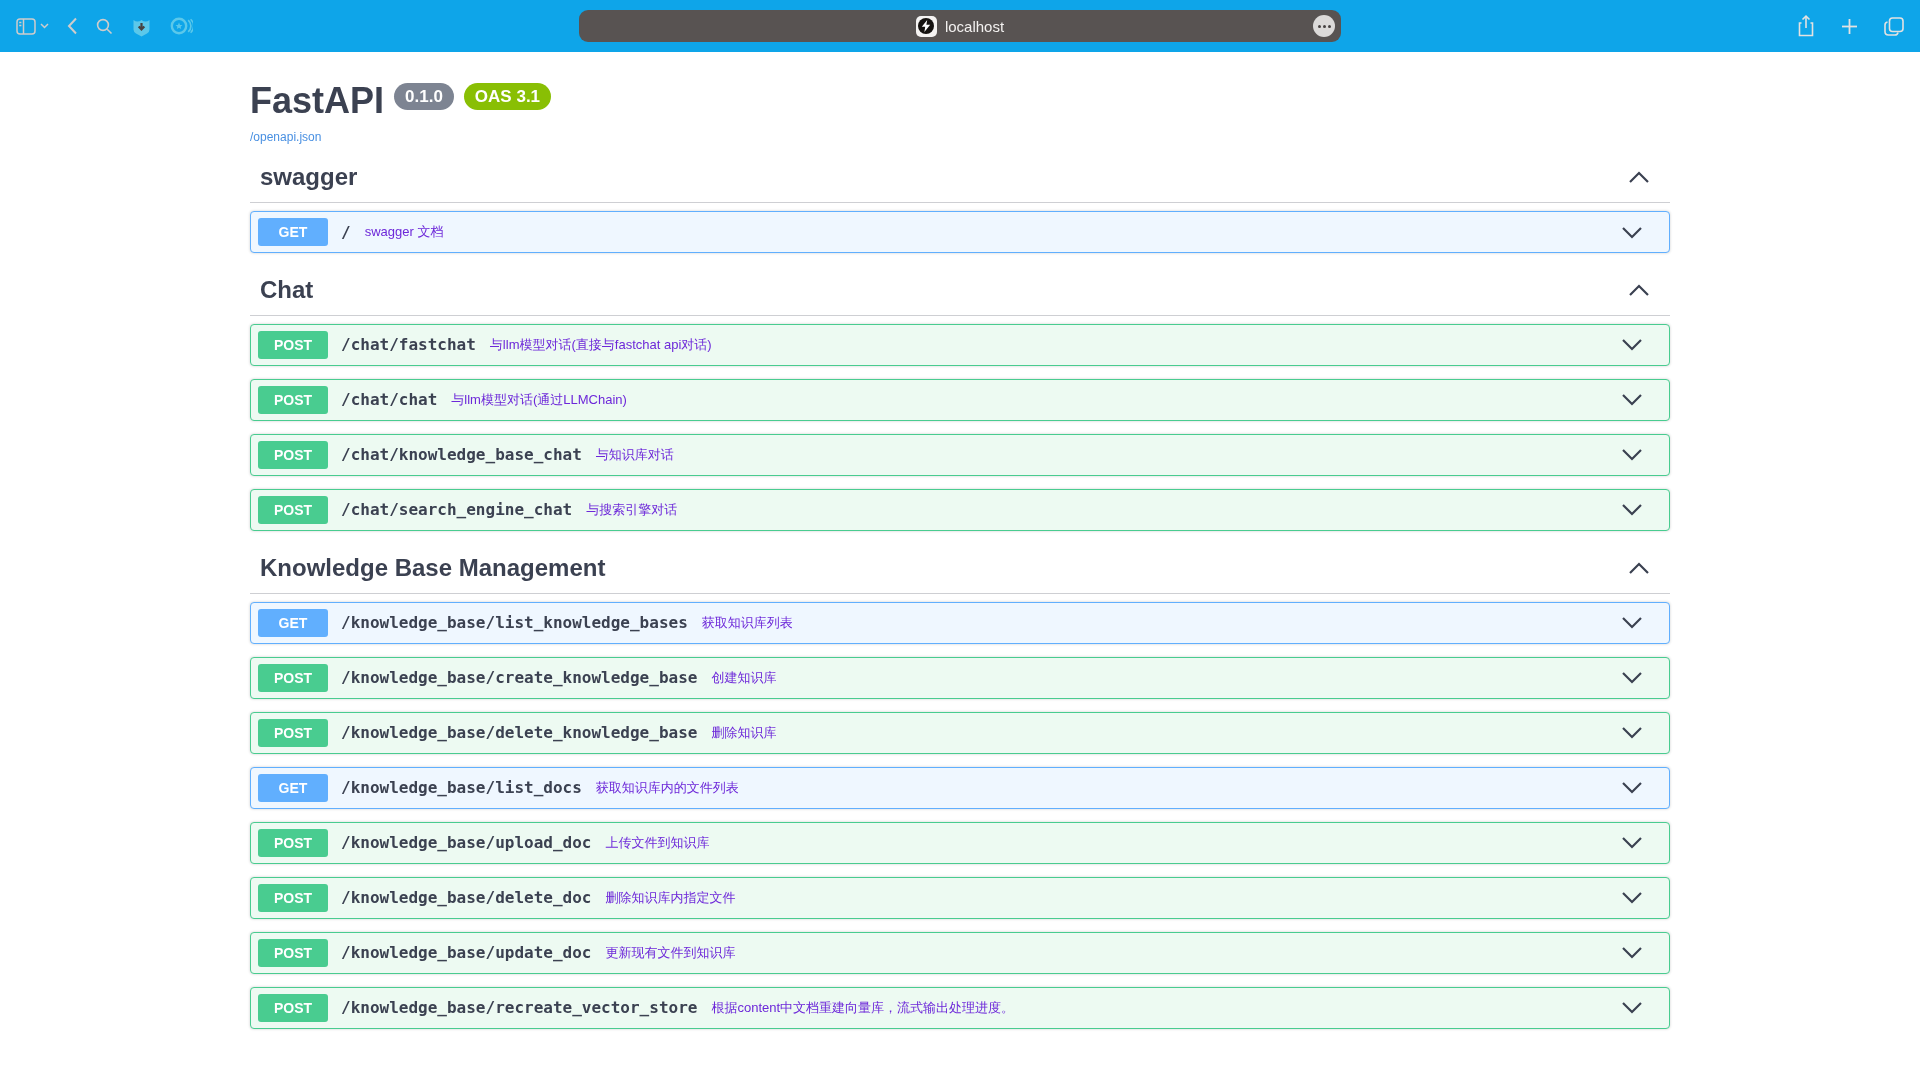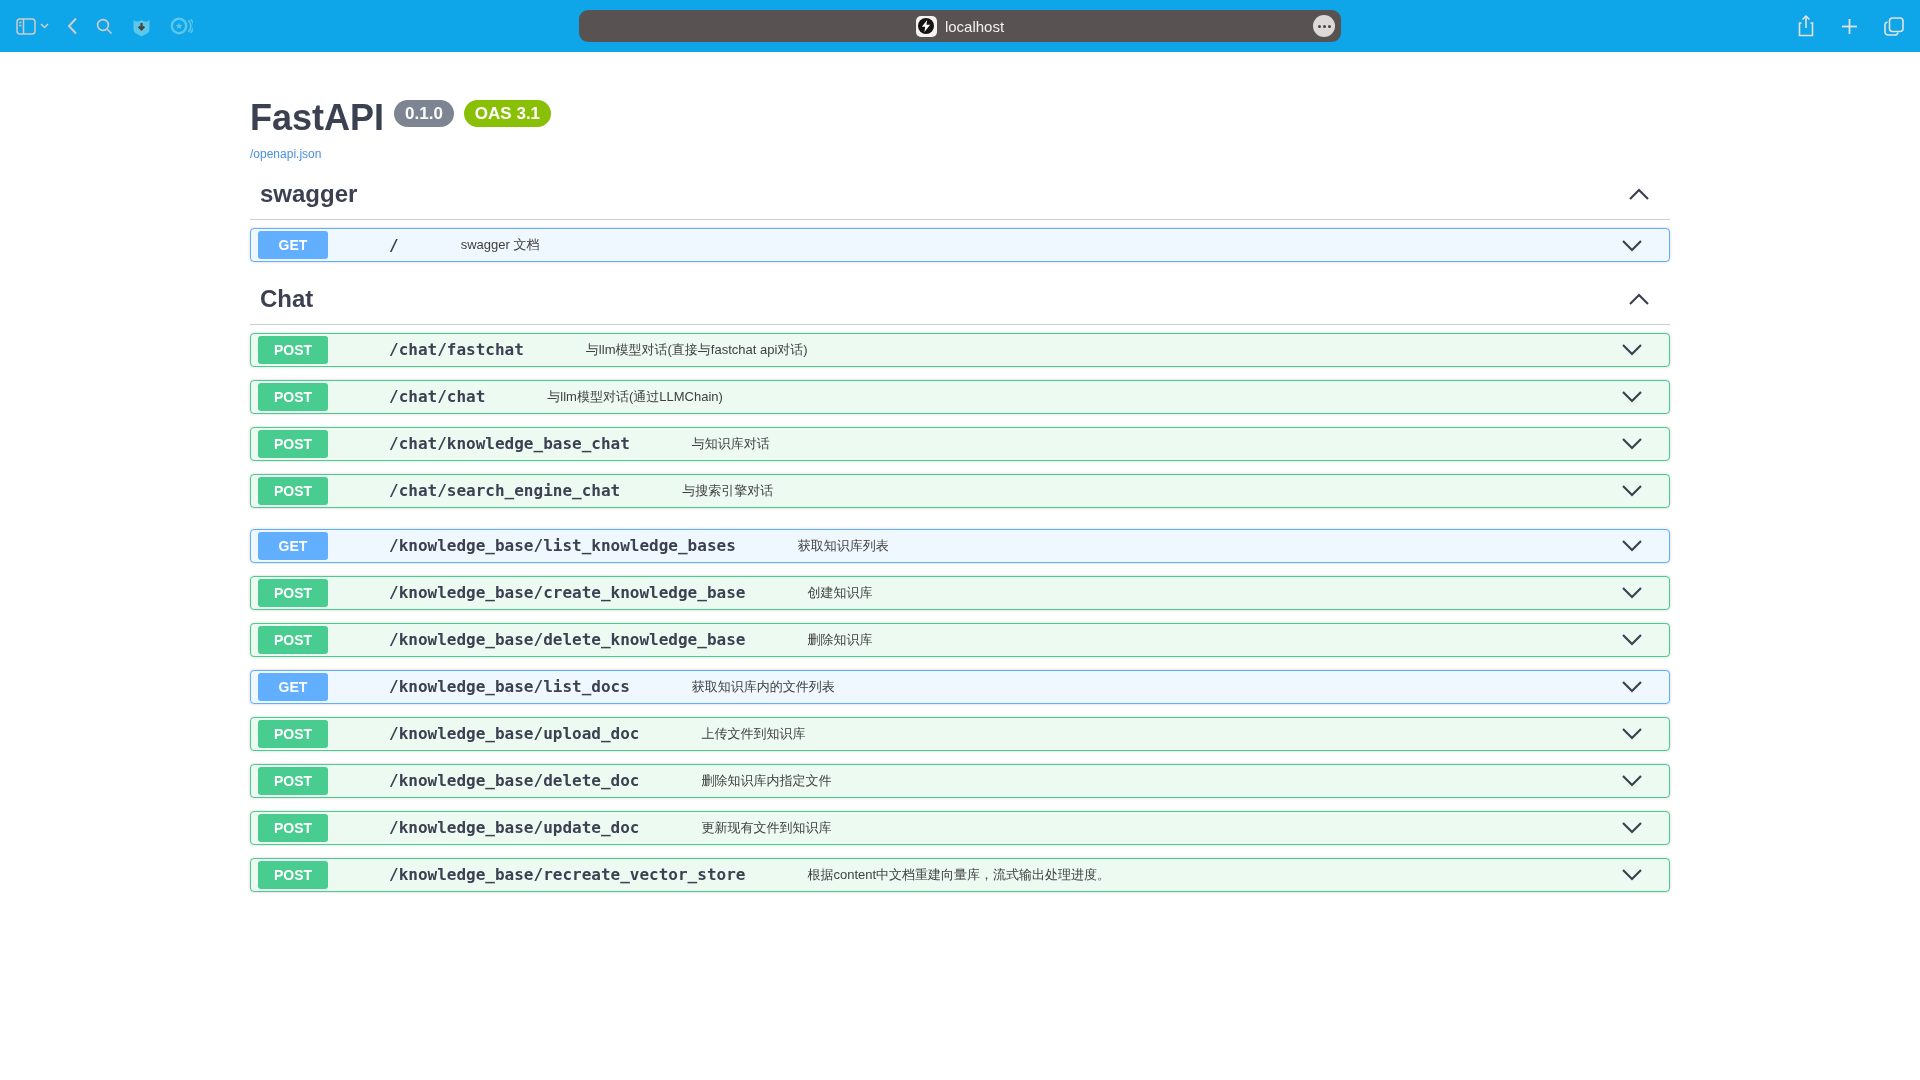--- a/index.html
+++ b/index.html
@@ -45,21 +45,21 @@
     width: 22px; height: 22px; border-radius: 50%;
     background: #dcdad9; border: 0; cursor: pointer;
     display: flex; align-items: center; justify-content: center; gap: 2px; padding: 0;
   }
   .page-menu-btn i { width: 3px; height: 3px; border-radius: 50%; background: #474241; }
 
   
   .page { background: #fff; height: 1028px; overflow: hidden; }
   .wrapper { max-width: 1460px; margin: 0 auto; padding: 0 20px; }
 
-  .info { padding-top: 45px; }
+  .info { padding-top: 28px; }
   .api-title {
     margin: 0; color: #3b4151; font-size: 36px; font-weight: 700;
     display: flex; align-items: flex-start; gap: 10px; line-height: 1.15;
   }
   .pill {
     font-size: 17px; font-weight: 700; color: #fff;
     border-radius: 20px; padding: 3px 11px; line-height: 1.25; margin-top: 3px;
     display: inline-block;
   }
   .pill.ver { background: #7d8492; }
@@ -71,45 +71,44 @@
     margin: 0; padding: 10px 20px 10px 10px;
     display: flex; align-items: center; justify-content: space-between;
     border-bottom: 1px solid rgba(59,65,81,.25);
     cursor: pointer;
   }
   .tag-name { color: #3b4151; font-size: 24px; font-weight: 700; line-height: 1.2; }
   .arrow svg { display: block; }
 
   .ops { padding-top: 8px; }
   .opblock {
-    height: 34px; margin-bottom: 13px;
+    height: 42px; margin-bottom: 13px;
     border-radius: 4px; border: 1px solid;
     display: flex; align-items: center;
     padding: 0 26px 0 7px;
     box-shadow: 0 0 3px rgba(0,0,0,.19);
     cursor: pointer;
-    gap: 48px;
   }
   .opblock.get  { background: #eff7ff; border-color: #61affe; }
   .opblock.post { background: #edfaf2; border-color: #49cc90; }
   .method {
     min-width: 70px; height: 28px; border-radius: 3px;
     color: #fff; font-size: 14px; font-weight: 700;
     display: flex; align-items: center; justify-content: center;
     font-family: "Liberation Sans", sans-serif;
   }
   .opblock.get  .method { background: #61affe; }
   .opblock.post .method { background: #49cc90; }
   .path {
     margin-left: 13px;
     font-family: "DejaVu Sans Mono", monospace;
     font-size: 16px; font-weight: 700; color: #3b4151; letter-spacing: 0;
     white-space: nowrap;
   }
-  .desc { margin-left: 14px; font-size: 13px; color: #404040; white-space: nowrap; }
+  .desc { margin-left: 14px; font-size: 13px; color: #6d28d9; white-space: nowrap; }
   .op-arrow { margin-left: auto; }
 </style>
 </head>
 <body>
 
 <div class="toolbar">
   <div class="tb-left">
     <div class="sidebar-group">
       <button class="tb-btn">
         <span>
@@ -295,20 +294,28 @@
     <span class="arrow op-arrow">
       <svg width="22" height="13" viewBox="0 0 22 13" fill="none" stroke="#3b4151" stroke-width="2.2">
         <polyline points="2,2 11,11 20,2"></polyline>
       </svg>
     </span>
   </div>
 </div>
   </section>
 
   <section class="tag-section">
+    <h3 class="tag-header">
+      <span class="tag-name">Knowledge Base Management</span>
+      <span class="arrow">
+        <svg width="22" height="13" viewBox="0 0 22 13" fill="none" stroke="#3b4151" stroke-width="2.2">
+          <polyline points="2,11 11,2 20,11"></polyline>
+        </svg>
+      </span>
+    </h3>
     <div class="ops">
   <div class="opblock get">
     <span class="method">GET</span>
     <span class="path">/knowledge_base/list_knowledge_bases</span>
     <span class="desc">获取知识库列表</span>
     <span class="arrow op-arrow">
       <svg width="22" height="13" viewBox="0 0 22 13" fill="none" stroke="#3b4151" stroke-width="2.2">
         <polyline points="2,2 11,11 20,2"></polyline>
       </svg>
     </span>

